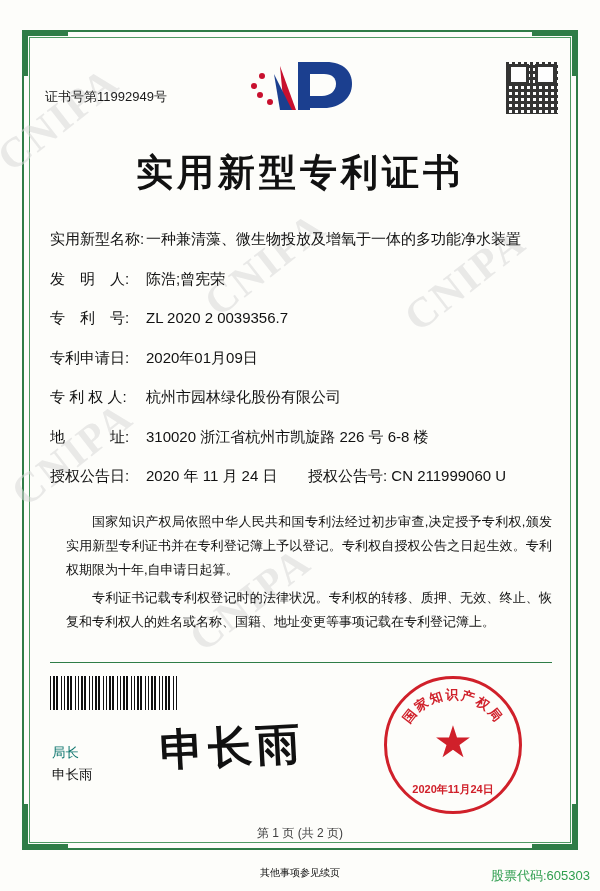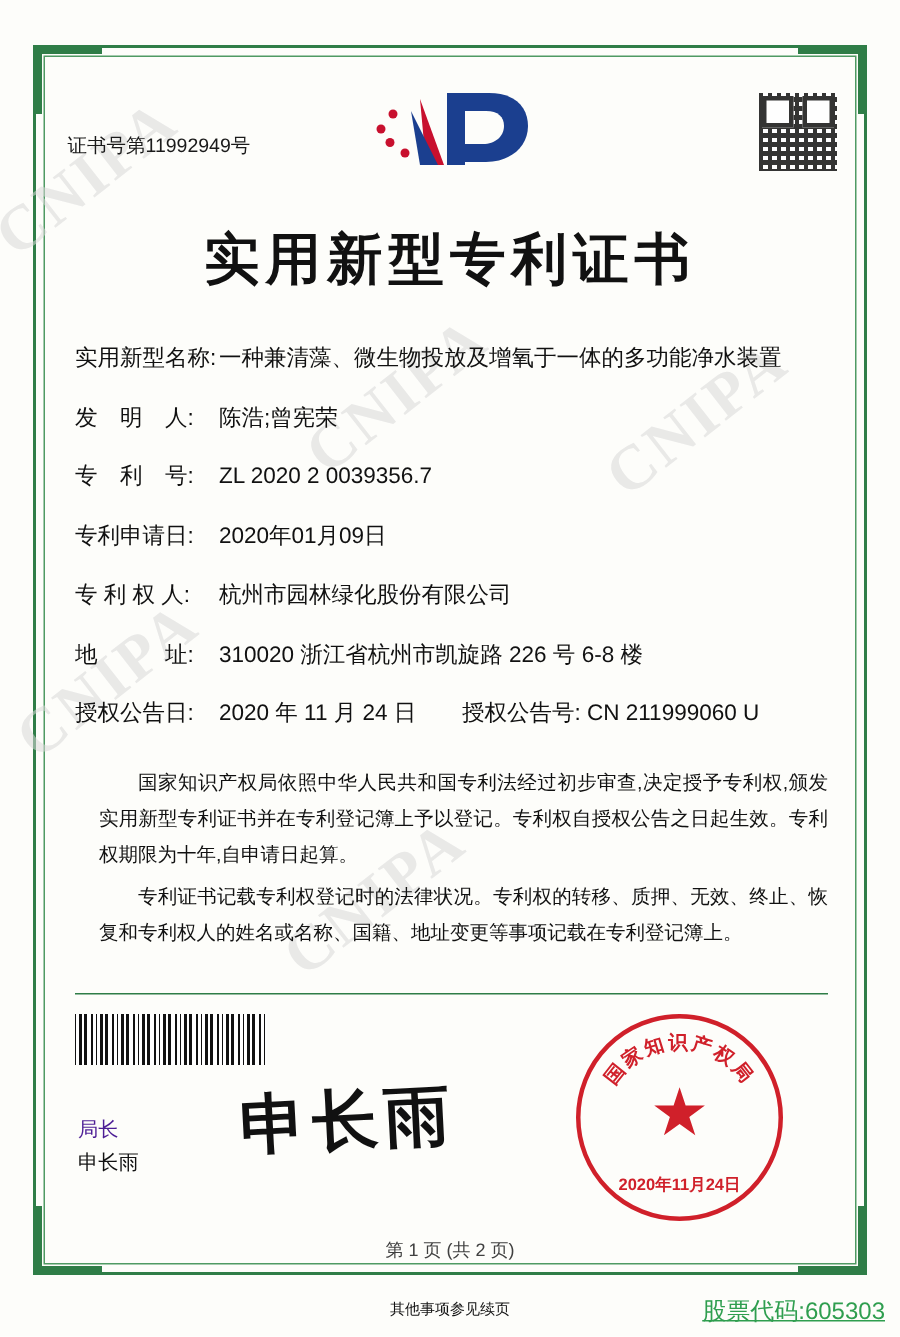--- a/index.html
+++ b/index.html
@@ -170,21 +170,21 @@
     width: 128px; height: 34px;
     background-image: repeating-linear-gradient(90deg,
       #111 0 1px, #fff 1px 3px, #111 3px 5px, #fff 5px 6px,
       #111 6px 8px, #fff 8px 11px, #111 11px 12px, #fff 12px 14px);
   }
 
   .signer-label {
     position: absolute;
     left: 52px; top: 744px;
     font-size: 13.5px;
-    color: #4c1d95;
+    color: #0f766e;
   }
   .signer-name {
     position: absolute;
     left: 52px; top: 766px;
     font-size: 13.5px;
     color: #111;
   }
   .signature {
     position: absolute;
     left: 160px; top: 718px;
@@ -281,23 +281,22 @@
   }
   .brand-name {
     font-size: 20px;
     font-weight: bold;
     color: #2f9e4f;
     letter-spacing: 1px;
     font-family: "Liberation Serif", serif;
   }
   .brand-code {
     margin-top: 2px;
-    font-size: 16px;
+    font-size: 13px;
     color: #2f9e4f;
-    text-decoration: underline;
   }
 </style>
 </head>
 <body>
 
 <div class="page">
 
   <div class="frame-outer"></div>
   <div class="frame-inner"></div>
   <div class="frame-corner fc-tl"></div>

